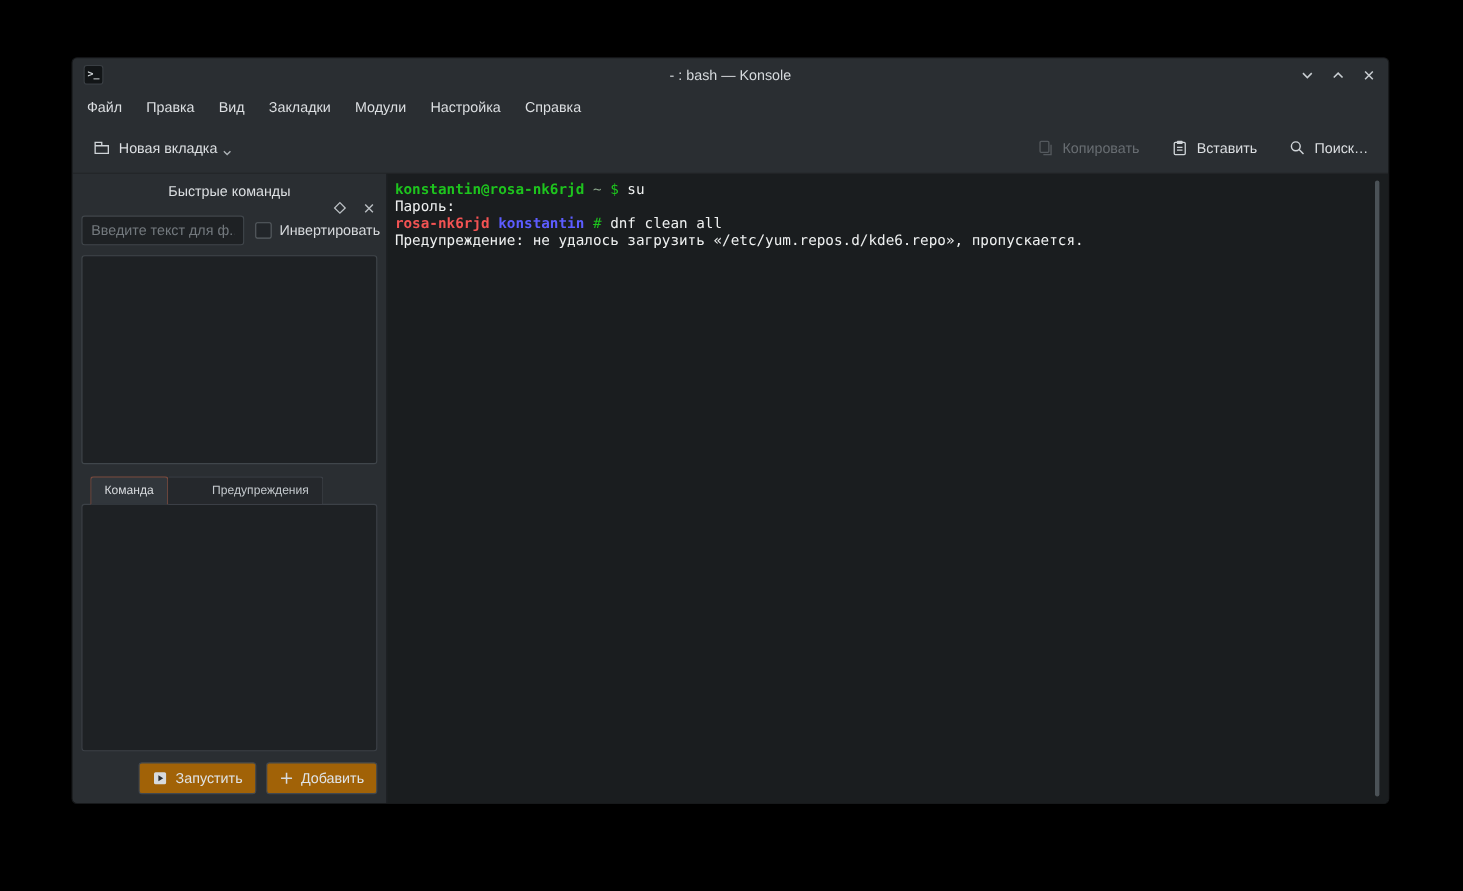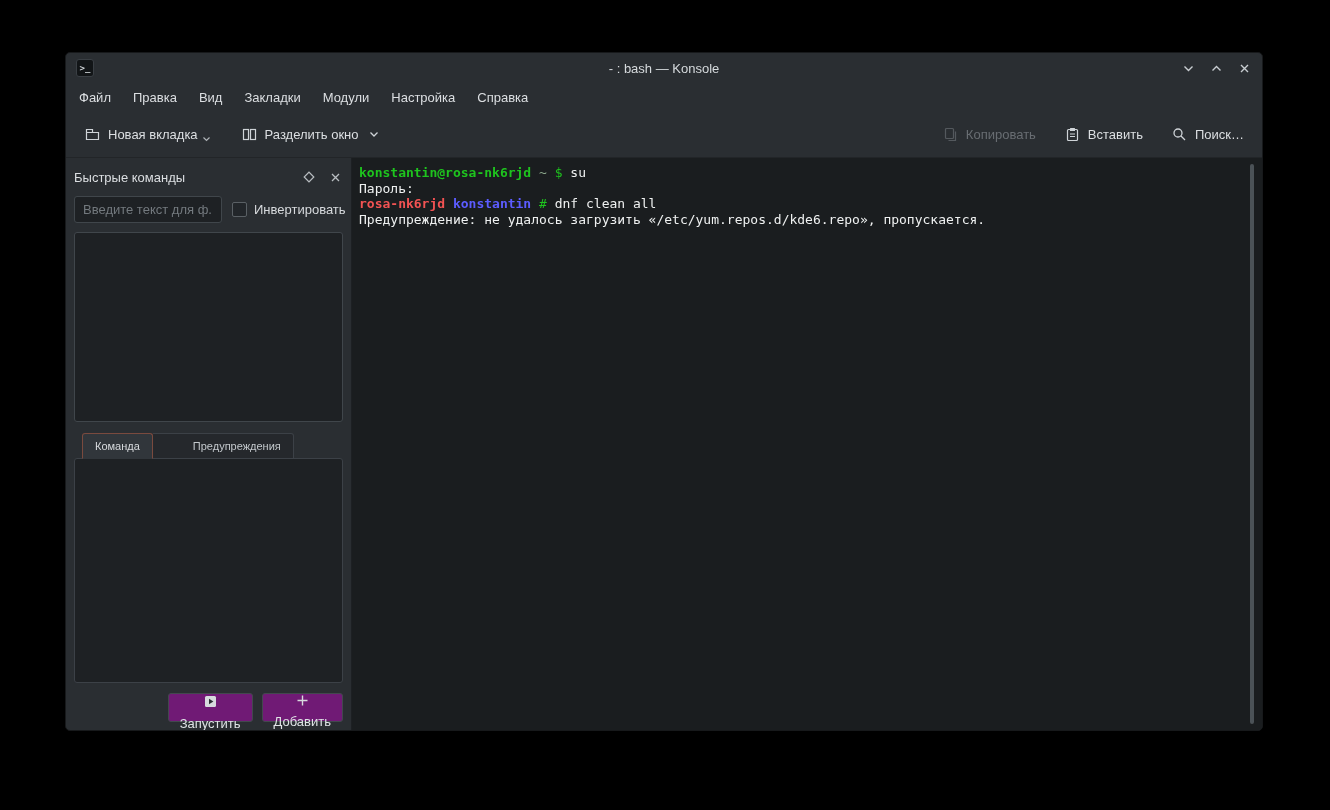--- a/index.html
+++ b/index.html
@@ -37,21 +37,21 @@
   .tool-btn.disabled svg { opacity:.55; }
   .menu-caret { align-self:flex-end; margin:0 0 1px -3px; }
   .toolbar-spacer { flex:1; }
   .toolbar-right { display:flex; align-items:center; gap:16px; }
 
   
   .content { flex:1; display:flex; border-top:1px solid #222528; min-height:0; }
 
   
   .sidepanel { width:286px; flex:0 0 286px; padding:8px; display:flex; flex-direction:column; border-right:1px solid #1d2023; }
-  .panel-header { display:flex; align-items:center; height:22px; margin-bottom:8px; }
+  .panel-header { display:flex; align-items:center; height:22px; margin-bottom:8px;flex-direction:column; }
   .panel-title { color:#dcdfe2; font-size:13px; }
   .panel-header-icons { margin-left:auto; display:flex; align-items:center; gap:10px; }
   .phi { width:16px; height:16px; display:flex; align-items:center; justify-content:center; color:#b9bec2; cursor:pointer; }
 
   .row { display:flex; align-items:center; margin-bottom:9px; }
   .field-label { color:#d7dadd; font-size:13px; }
   .kseq-input {
     margin-left:auto; width:127px; height:27px; background:#1e2124; border:1px solid #40464b;
     border-radius:3px; color:#e8ebed; font-size:13px; padding:0 8px;
     font-family:"Liberation Sans", sans-serif; outline:none;
@@ -70,21 +70,21 @@
 
   .tabbar { display:flex; align-items:flex-end; height:29px; position:relative; z-index:2; margin-bottom:-1px; padding-left:8px; }
   .tab { padding:6px 12px 6px; font-size:11px; color:#d7dadd; border:1px solid #3c4147; cursor:pointer; }
   .tab.active { background:#31363b; border-color:#7a4a3e; border-bottom:1px solid #31363b; border-radius:3px 3px 0 0; }
   .tab.inactive { background:#25282c; border-left:none; border-radius:0 3px 0 0; color:#c3c8cc;padding-left:40px; }
   .tabpane { flex:1; background:#1e2124; border:1px solid #3c4147; border-radius:3px; min-height:100px; }
 
   .panel-buttons { display:flex; justify-content:flex-end; gap:9px; margin-top:10px; }
   .p-btn {
     display:flex; align-items:center; gap:7px; height:29px; padding:0 11px;
-    background:#701a75; border:1px solid #43484e; border-radius:3px; color:#dfe3e6; font-size:13px; cursor:pointer;flex-direction:column;
+    background:#a16207; border:1px solid #43484e; border-radius:3px; color:#dfe3e6; font-size:13px; cursor:pointer;
   }
   .p-btn svg { display:block; }
 
   
   .terminal { flex:1; position:relative; background:#1a1d1f; padding:7px 20px 7px 7px; overflow:hidden; }
   .term-lines { font-family:"DejaVu Sans Mono", monospace; font-size:13px; line-height:15.5px; }
   .tline { white-space:pre; }
   .c-fg { color:#eff1f1; }
   .c-green { color:#1ec41e; }
   .c-red { color:#f25353; }
@@ -141,34 +141,20 @@
               <path d="M2.5 6.5 L2.5 13.5 L14.5 13.5 L14.5 6.5 Z M2.5 6.5 L2.5 3.5 L8.5 3.5 L8.5 6.5" fill="none" stroke="#cfd4d8" stroke-width="1.2"></path>
             </svg>
         </span>
         <span>Новая вкладка</span>
         <span class="menu-caret">
           <svg width="9" height="6" viewBox="0 0 9 6">
               <polyline points="1.5,1.5 4.5,4.5 7.5,1.5" fill="none" stroke="#aeb3b7" stroke-width="1.2"></polyline>
             </svg>
         </span>
       </div>
-      <div class="tool-btn">
-        <span>
-          <svg width="17" height="17" viewBox="0 0 17 17">
-              <rect x="2.5" y="3.5" width="5" height="10" fill="none" stroke="#cfd4d8" stroke-width="1.2"></rect>
-              <rect x="9.5" y="3.5" width="5" height="10" fill="none" stroke="#cfd4d8" stroke-width="1.2"></rect>
-            </svg>
-        </span>
-        <span>Разделить окно</span>
-        <span style="margin-left:3px;">
-          <svg width="10" height="7" viewBox="0 0 10 7">
-              <polyline points="1.5,1.5 5,5 8.5,1.5" fill="none" stroke="#cfd4d8" stroke-width="1.3"></polyline>
-            </svg>
-        </span>
-      </div>
 
       <div class="toolbar-spacer"></div>
 
       <div class="toolbar-right">
         <div class="tool-btn disabled">
           <span>
             <svg width="17" height="17" viewBox="0 0 17 17">
                 <rect x="3.5" y="2.5" width="8" height="10" rx="1" fill="none" stroke="#787d82" stroke-width="1.2"></rect>
                 <path d="M6.5 14.5 L13.5 14.5 L13.5 5.5" fill="none" stroke="#787d82" stroke-width="1.2"></path>
               </svg>

